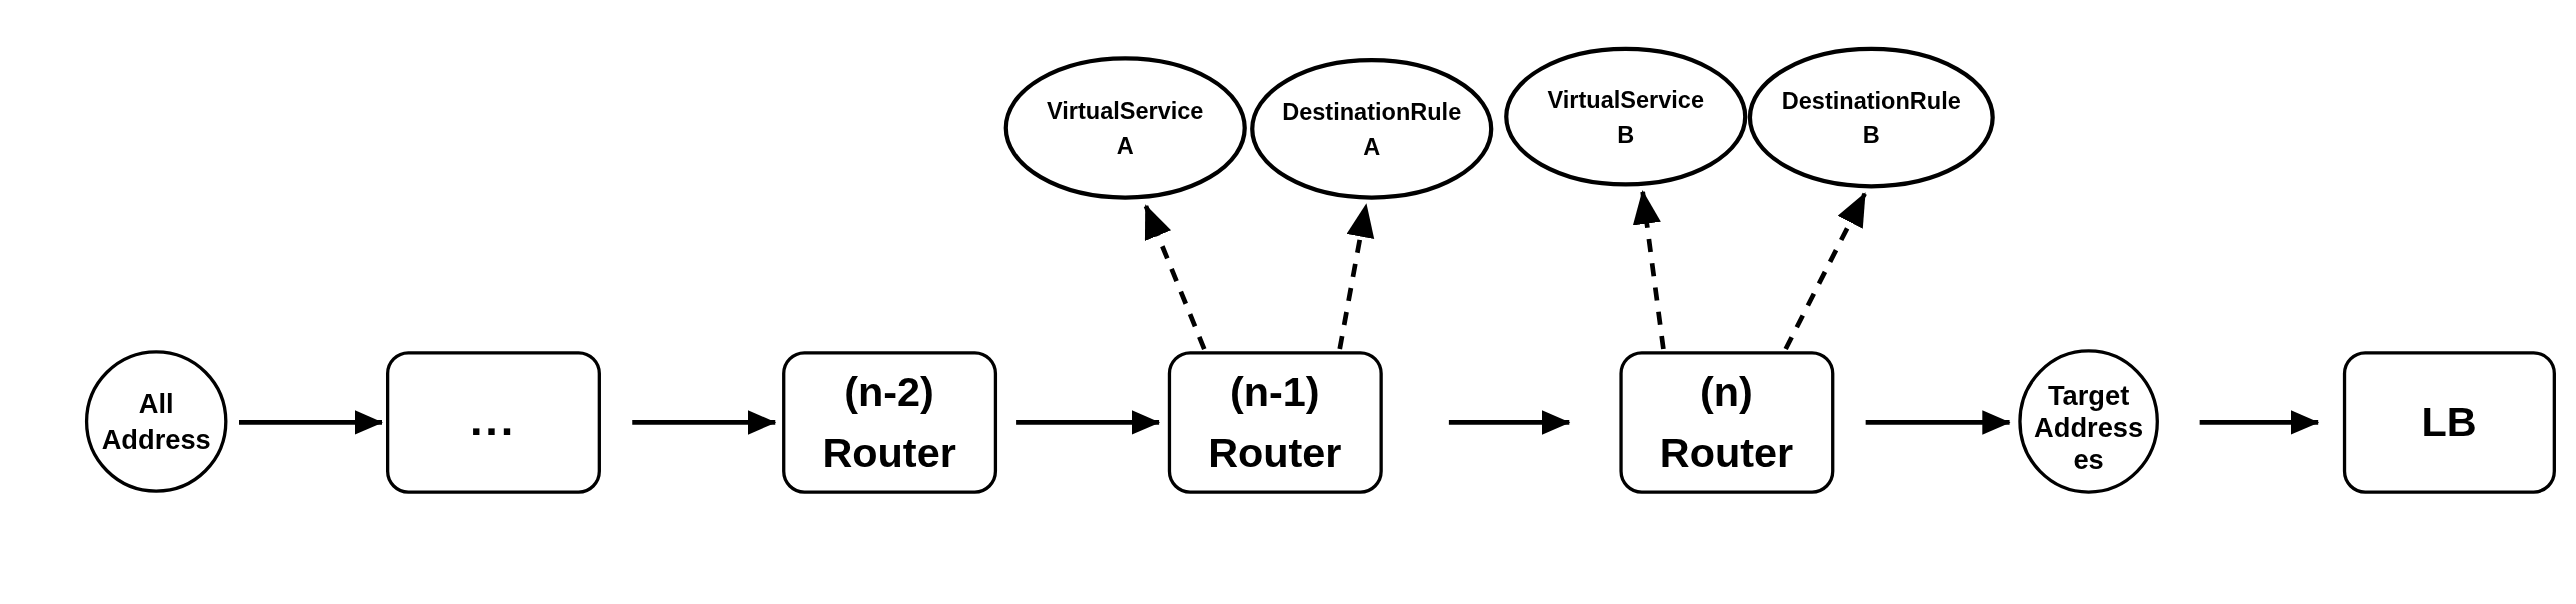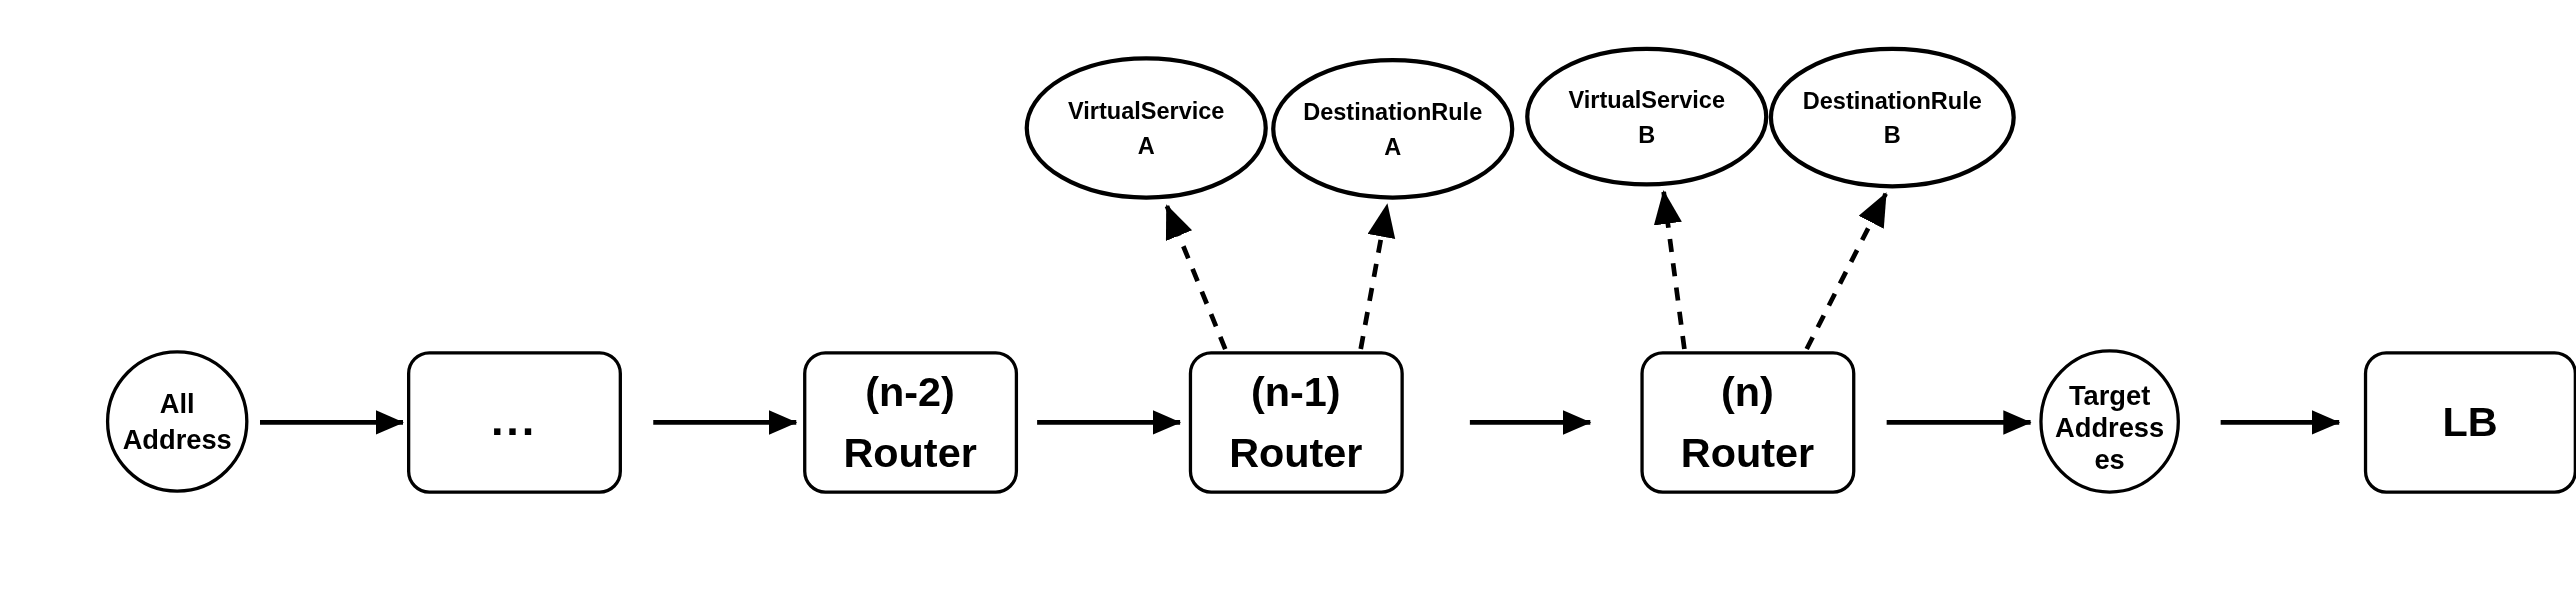--- a/index.html
+++ b/index.html
@@ -6,21 +6,20 @@
     margin: 0;
     padding: 0;
     background: #ffffff;
     width: 2576px;
     height: 604px;
     overflow: hidden;
   }
   .canvas-wrap {
     width: 2068px;
     height: 604px;
-    padding-left: 21px;
   }
   svg {
     display: block;
   }
   text {
     font-family: "Liberation Sans", "DejaVu Sans", sans-serif;
     font-weight: bold;
     fill: #000000;
     text-anchor: middle;
   }

